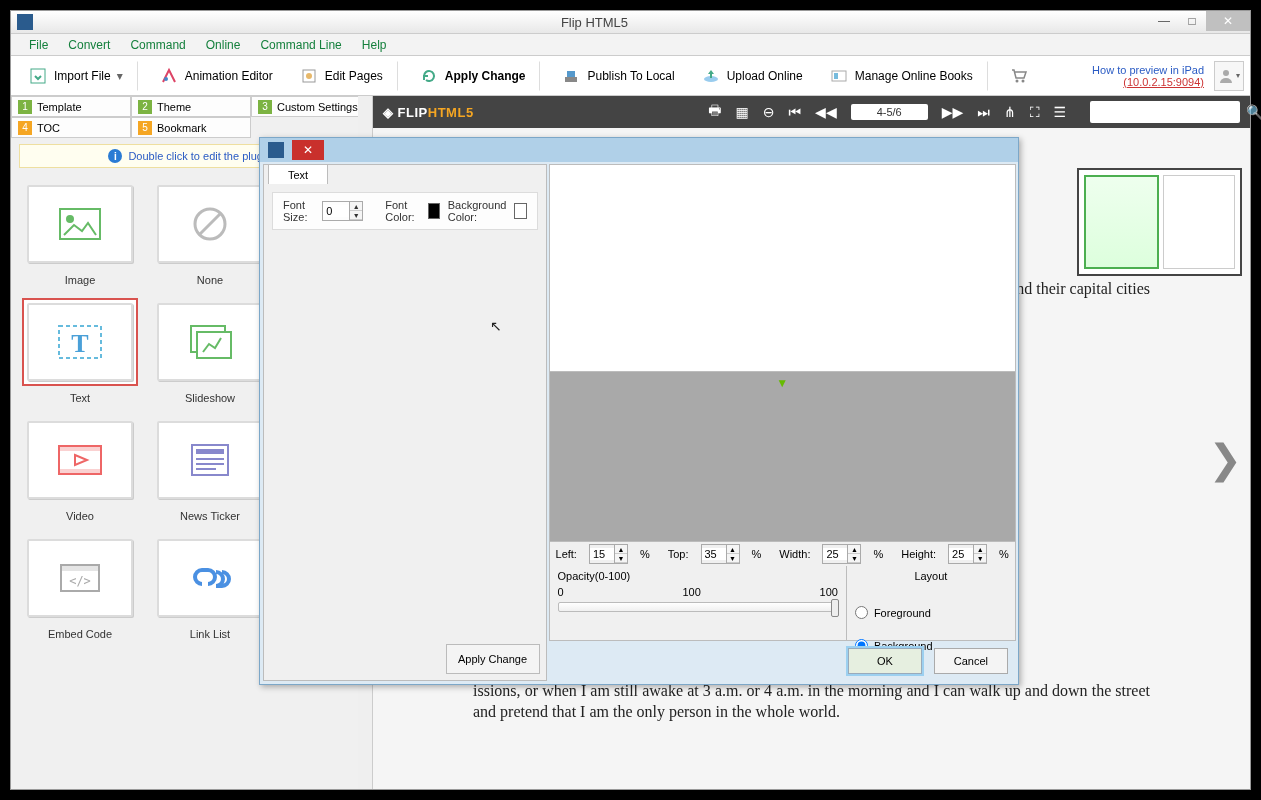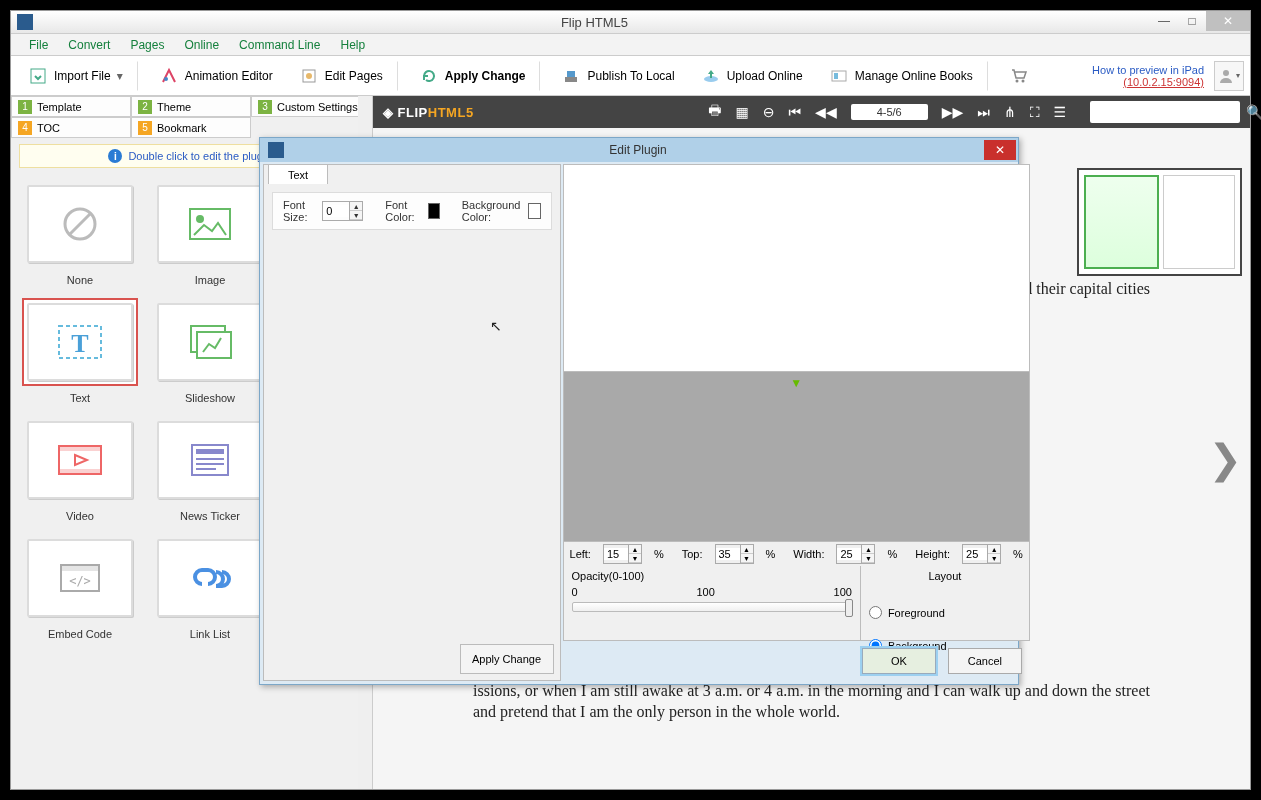--- a/index.html
+++ b/index.html
@@ -100,21 +100,21 @@
     <div class="win-btns">
       <div class="win-btn">—</div>
       <div class="win-btn">□</div>
       <div class="win-btn close">✕</div>
     </div>
   </div>
 
   <div class="menubar">
     <div class="menu-item">File</div>
     <div class="menu-item">Convert</div>
-    <div class="menu-item">Pages</div>
+    <div class="menu-item">Command</div>
     <div class="menu-item">Online</div>
     <div class="menu-item">Command Line</div>
     <div class="menu-item">Help</div>
   </div>
 
   <div class="toolbar">
     <div class="tool-btn sep">
       <span class="tool-icon">
           <svg width="18" height="18">
             <rect x="2" y="2" width="14" height="14" fill="#fff" stroke="#4a8"></rect>
@@ -228,39 +228,39 @@
           </div>
       </div>
       <div class="hint-bar">
         <span class="info-ico">i</span>
         <span>Double click to edit the plugin.</span>
       </div>
       <div class="plugin-grid">
         <div class="plugin-item">
           <div class="plugin-outer">
               <div class="plugin-card">
-                <svg width="40" height="40">
-                  <circle cx="20" cy="20" r="15" fill="none" stroke="#bbb" stroke-width="3"></circle>
-                  <line x1="10" y1="30" x2="30" y2="10" stroke="#bbb" stroke-width="3"></line>
-                </svg>
-              </div>
-            </div>
-          <div class="plugin-label">None</div>
-        </div>
-        <div class="plugin-item">
-          <div class="plugin-outer">
-              <div class="plugin-card">
                 <svg width="44" height="34">
                   <rect x="2" y="2" width="40" height="30" fill="none" stroke="#6b6" stroke-width="2"></rect>
                   <circle cx="12" cy="12" r="4" fill="#6b6"></circle>
                   <path d="M6 28 l10 -10 l8 6 l6 -8 l8 12" fill="none" stroke="#6b6" stroke-width="2"></path>
                 </svg>
               </div>
             </div>
           <div class="plugin-label">Image</div>
+        </div>
+        <div class="plugin-item">
+          <div class="plugin-outer">
+              <div class="plugin-card">
+                <svg width="40" height="40">
+                  <circle cx="20" cy="20" r="15" fill="none" stroke="#bbb" stroke-width="3"></circle>
+                  <line x1="10" y1="30" x2="30" y2="10" stroke="#bbb" stroke-width="3"></line>
+                </svg>
+              </div>
+            </div>
+          <div class="plugin-label">None</div>
         </div>
         <div class="plugin-item selected">
           <div class="plugin-outer">
               <div class="plugin-card">
                 <svg width="50" height="40">
                   <rect x="4" y="4" width="42" height="32" fill="none" stroke="#6bd" stroke-width="2" stroke-dasharray="4 3"></rect>
                   <text x="25" y="30" text-anchor="middle" font-size="26" font-family="serif" fill="#4aa0d8" font-weight="bold">T</text>
                 </svg>
               </div>
             </div>
@@ -363,38 +363,37 @@
           <div class="th"></div>
         </div>
         <div class="next-arrow">❯</div>
       </div>
     </div>
   </div>
 
   <div class="dialog">
     <div class="dialog-title">
       <div class="icon"></div>
-      <div class="title-text">Edit Plugin</div>
       <div class="dlg-close">✕</div>
     </div>
     <div class="dlg-body">
       <div class="dlg-left">
         <div class="dlg-tab">Text</div>
         <div class="text-props">
           <label>Font Size:</label>
           <div class="spinner">
             <input value="0" style="">
             <div class="spin-btns">
                 <div>▲</div>
                 <div>▼</div>
               </div>
           </div>
           <label style="margin-left:14px;">Font Color:</label>
           <div class="color-swatch" style="background:#000;"></div>
-          <label style="margin-left:14px;">Background Color:</label>
+          <label style="">Background Color:</label>
           <div class="color-swatch" style="background:#fff;"></div>
         </div>
         <div style="flex:1; position:relative;">
           <span style="position:absolute; left:226px; top:88px; font-size:14px; color:#222;">↖</span>
         </div>
         <button class="apply-change-btn">Apply Change</button>
       </div>
       <div class="dlg-right">
         <div class="preview-top"></div>
         <div class="preview-mid">

